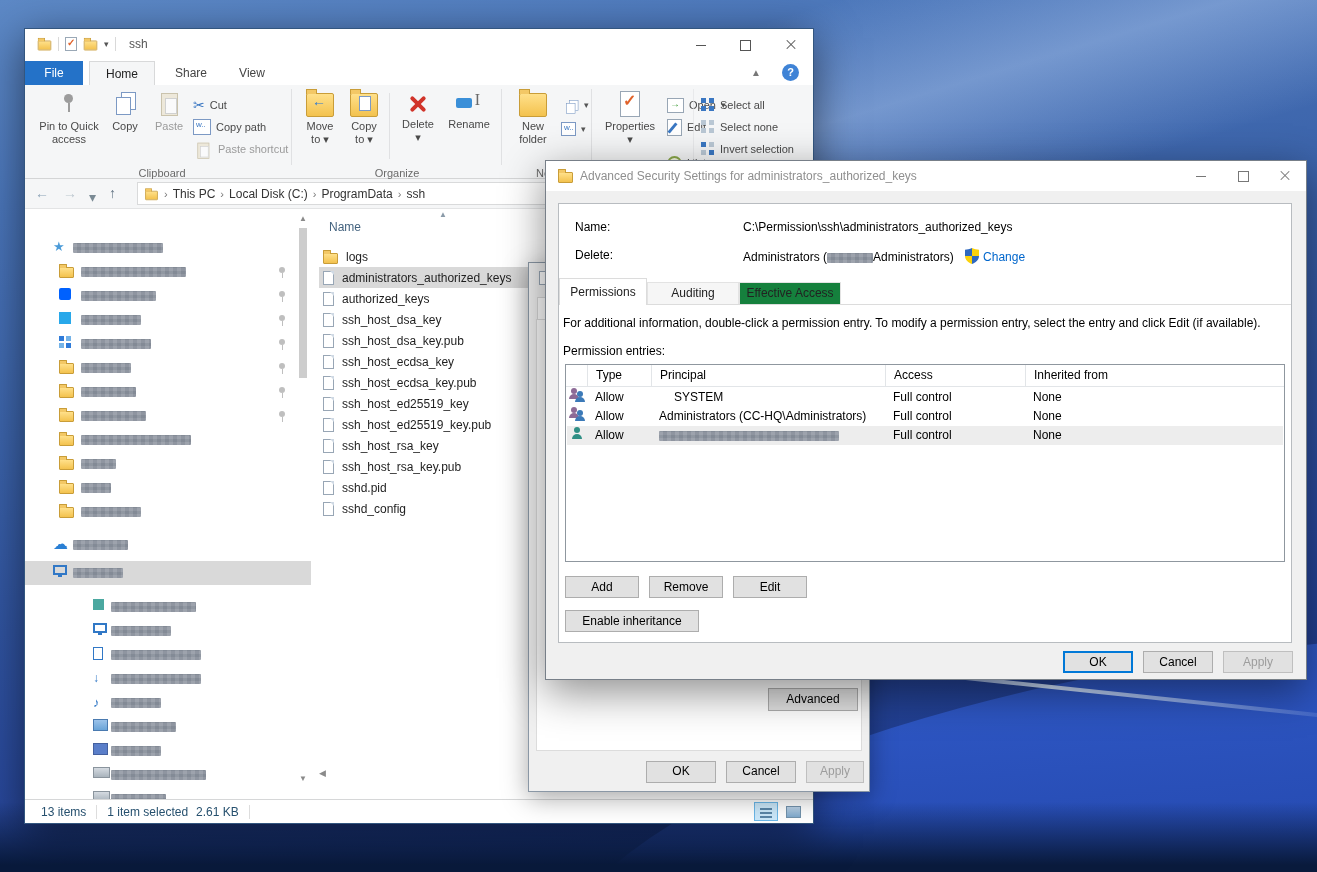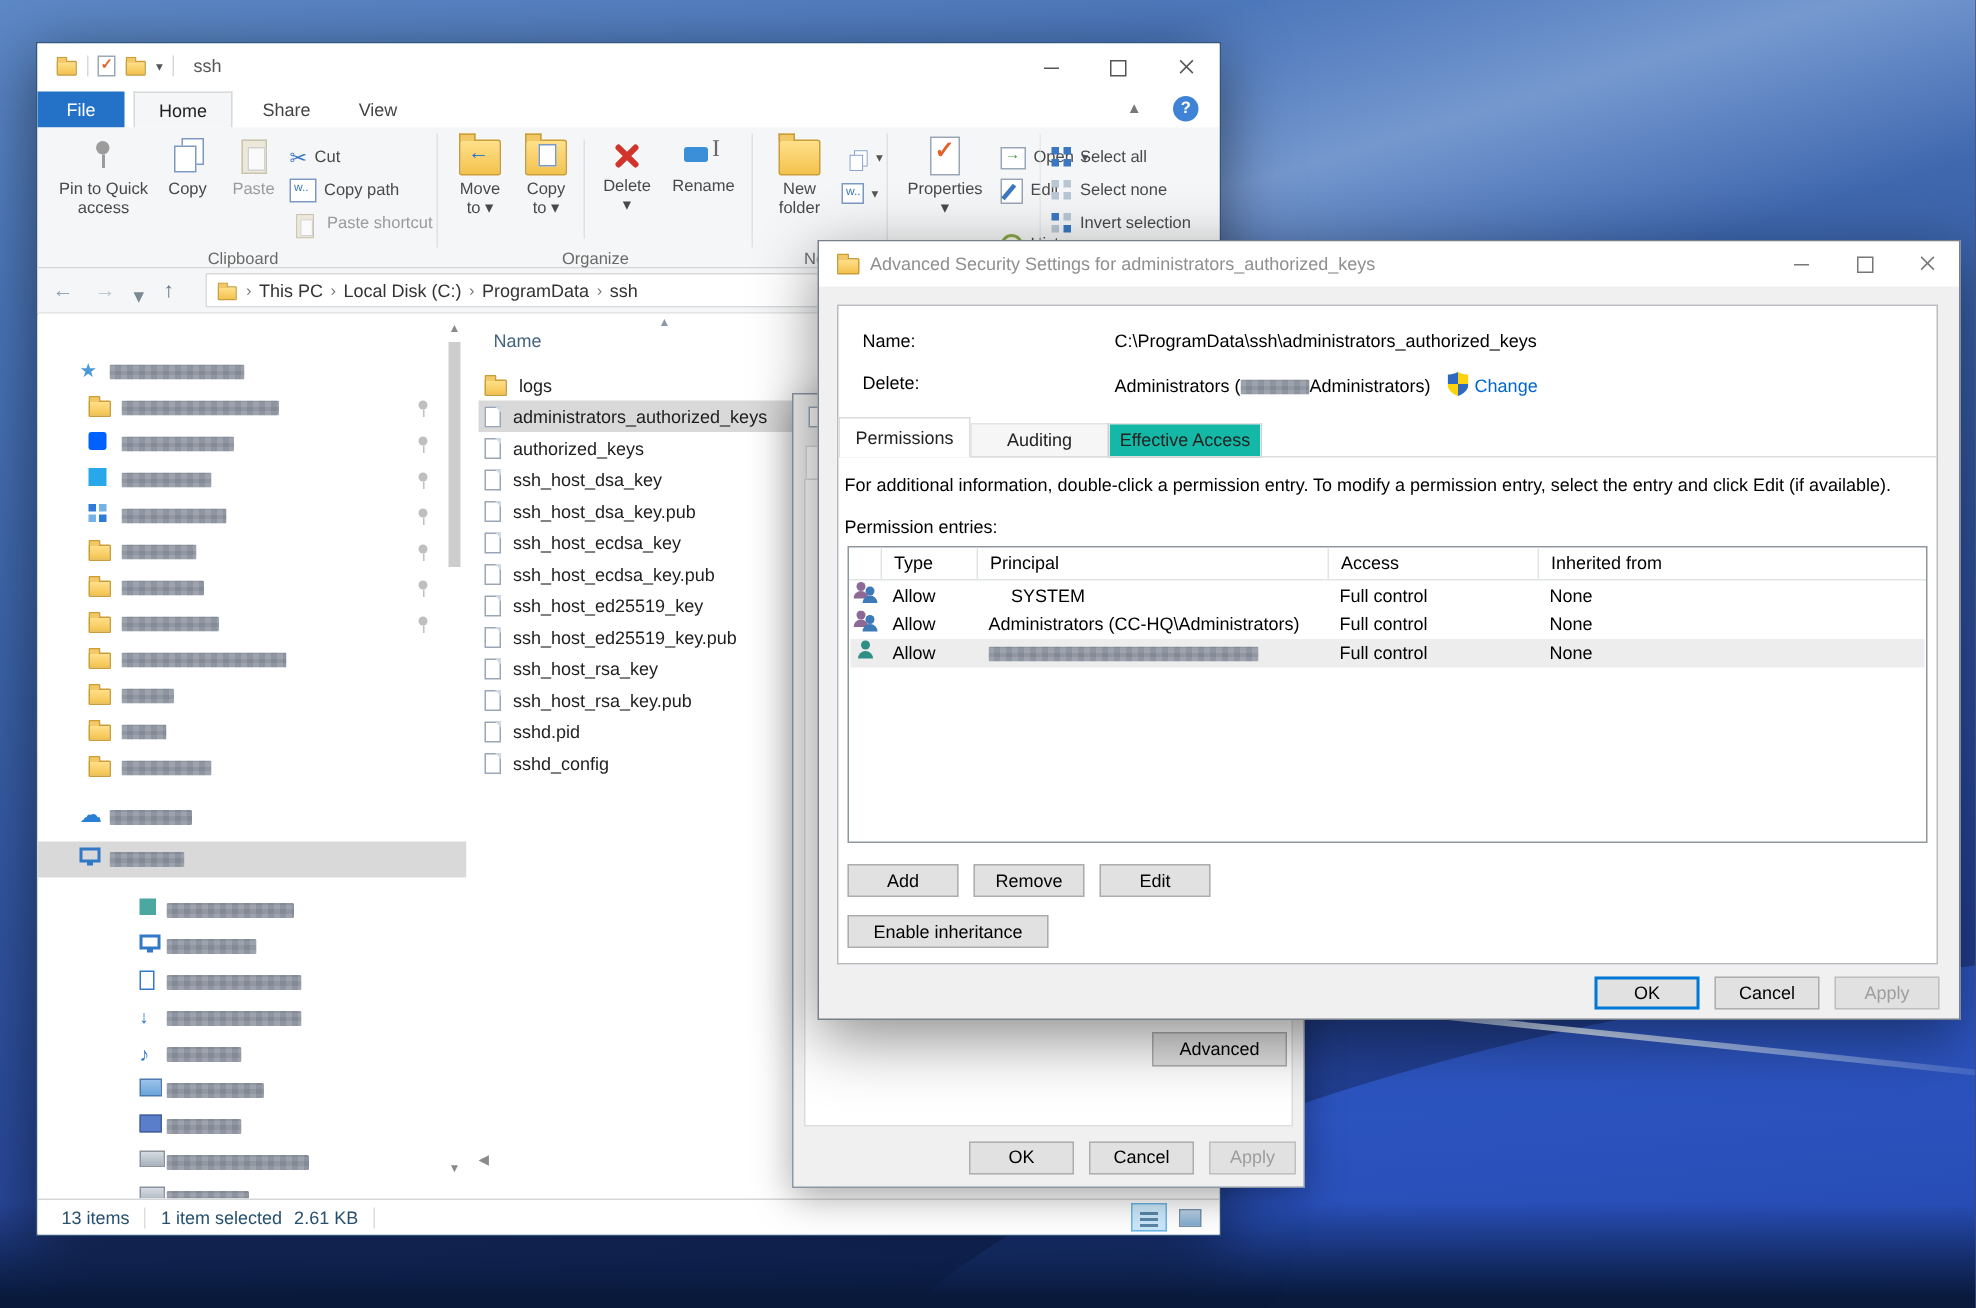--- a/index.html
+++ b/index.html
@@ -190,21 +190,21 @@
   .s-ctl.min::before{content:"";width:10px;height:1px;background:#777;}
   .s-ctl.max::before{content:"";width:9px;height:9px;border:1px solid #777;}
   .xbar.grey::before,.xbar.grey::after{background:#777;}
   .s-panel{position:absolute;left:12px;top:42px;width:734px;height:440px;background:#fff;border:1px solid #b8bcc0;box-sizing:border-box;}
   .s-lab{position:absolute;left:16px;color:#000;}
   .s-val{position:absolute;left:184px;color:#000;white-space:nowrap;}
   .chg{color:#0066cc;margin-left:4px;}
   .s-tab{position:absolute;box-sizing:border-box;text-align:center;}
   .s-tab.active{left:0;top:74px;width:88px;height:27px;background:#fff;border:1px solid #dcdcdc;border-bottom:none;line-height:26px;z-index:2;}
   .s-tab.t1{left:88px;top:78px;width:92px;height:23px;background:#f6f6f6;border:1px solid #e3e3e3;line-height:21px;}
-  .s-tab.t2{left:180px;top:78px;width:102px;height:23px;background:#14b8a6;border:1px solid #e3e3e3;line-height:21px;}
+  .s-tab.t2{left:180px;top:78px;width:102px;height:23px;background:#15803d;border:1px solid #e3e3e3;line-height:21px;}
   .s-tabline{position:absolute;left:0;top:100px;width:732px;border-top:1px solid #dcdcdc;}
   .s-info{position:absolute;left:4px;top:112px;width:724px;color:#000;}
   .s-entlab{position:absolute;left:4px;top:140px;color:#000000;}
   .s-table{position:absolute;left:6px;top:160px;width:720px;height:198px;border:1px solid #8f979f;background:#fff;box-sizing:border-box;}
   .th{position:absolute;top:0;height:21px;line-height:21px;color:#000;border-right:1px solid #e2e5e8;box-sizing:border-box;padding-left:8px;}
   .th.last{border-right:none;}
   .thead-line{position:absolute;left:0;top:21px;width:100%;border-top:1px solid #e2e5e8;}
   .trow{position:absolute;left:1px;width:716px;height:19px;}
   .trow.sel{background:#ededed;}
   .tc{position:absolute;top:0;height:19px;line-height:19px;white-space:nowrap;overflow:hidden;color:#000;}
@@ -585,21 +585,21 @@
       <span class="t">Advanced Security Settings for administrators_authorized_keys</span>
       <div class="s-ctl min"></div>
       <div class="s-ctl max"></div>
       <div class="s-ctl close">
           <span class="xbar grey"></span>
         </div>
     </div>
 
     <div class="s-panel">
       <span class="s-lab" style="top:16px;">Name:</span>
-      <span class="s-val" style="top:16px;">C:\ProgramData\ssh\administrators_authorized_keys</span>
+      <span class="s-val" style="top:16px;">C:\Permission\ssh\administrators_authorized_keys</span>
       <span class="s-lab" style="top:44px;">Delete:</span>
       <span class="s-val" style="top:44px;">
         <span>Administrators (</span><span class="redact" style="width:46px;"></span><span>Administrators)</span>
         <svg width="14" height="16" viewBox="0 0 14 16" style="vertical-align:-3px;margin-left:8px;">
           <defs>
               <clipPath id="sh">
                 <path d="M7 0C9.5 1.3 12 1.7 14 1.7V8c0 4-3.5 6.8-7 8-3.5-1.2-7-4-7-8V1.7C2 1.7 4.5 1.3 7 0z"></path>
               </clipPath>
             </defs>
           <g clip-path="url(#sh)">

